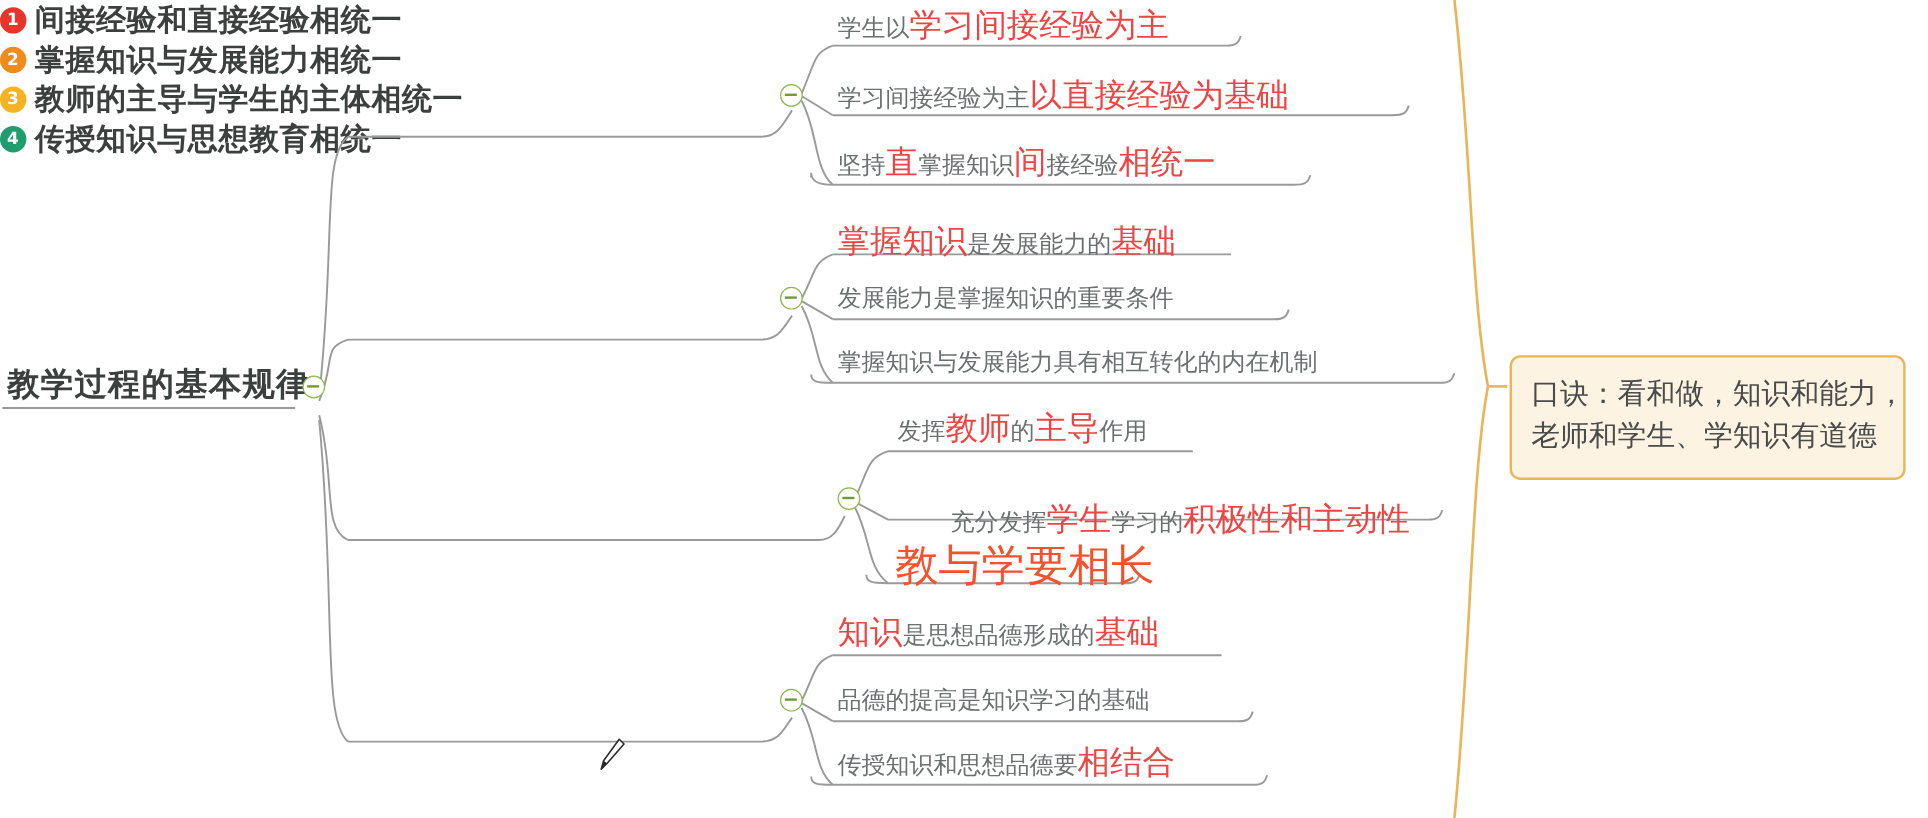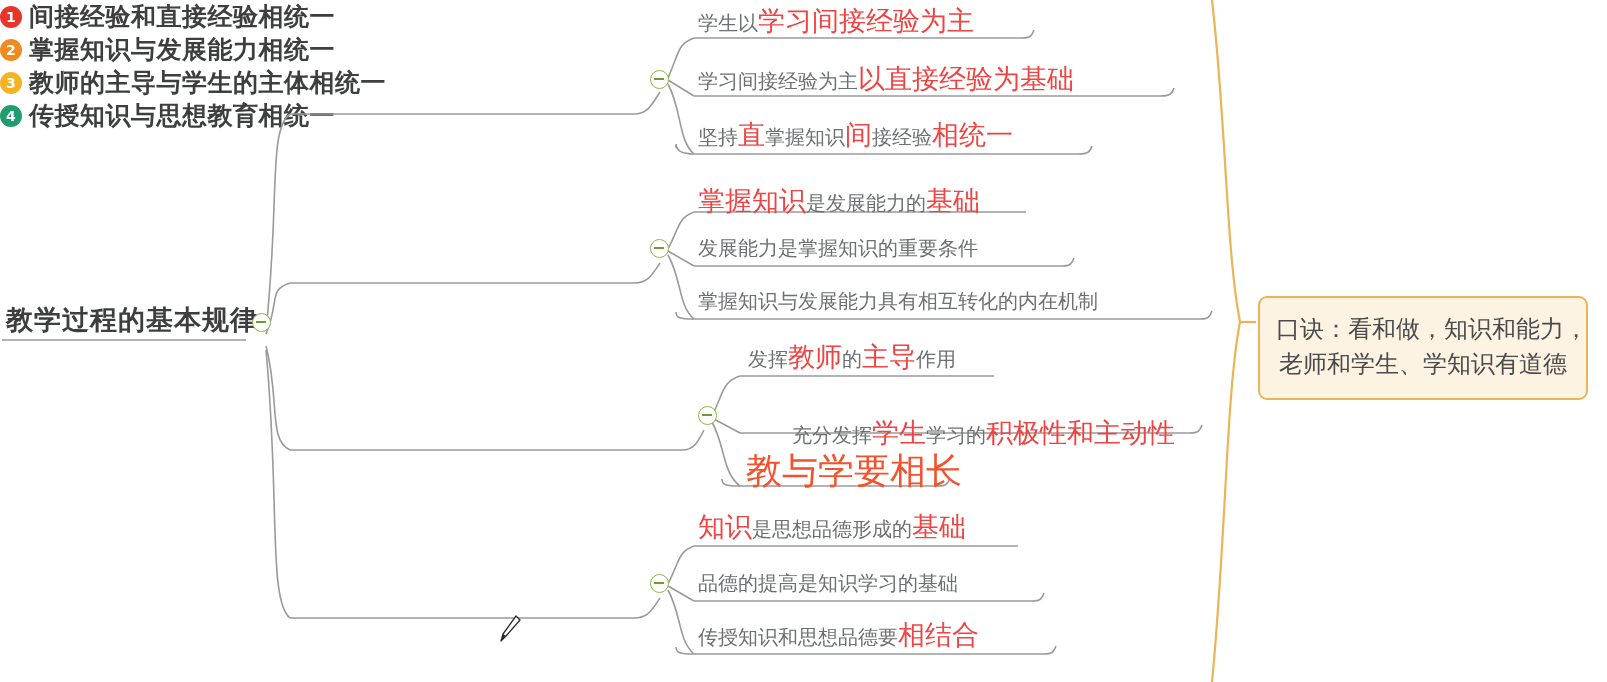--- a/index.html
+++ b/index.html
@@ -242,21 +242,21 @@
   </div>
 
   <div class="node leaf-node" style="left:698px; top:572px;">
     <span class="sm">品德的提高是知识学习的基础</span>
   </div>
 
   <div class="node leaf-node" style="left:698px; top:622px;">
     <span class="sm">传授知识和思想品德要</span><span class="em-lg">相结合</span>
   </div>
 
-  <div class="note" style="left:1258px; top:296px; width:330px;text-align:center;">
+  <div class="note" style="left:1258px; top:296px; width:330px;">
     <div>口诀：看和做，知识和能力，</div>
     <div>老师和学生、学知识有道德</div>
   </div>
 
   <svg class="cursor" style="left:498px; top:614px;" width="26" height="32" viewBox="0 0 26 32" xmlns="http://www.w3.org/2000/svg">
     <path d="M18 2 L22 6 L8 22 L3 27 L5 20 Z" fill="#ffffff" stroke="#2b2b2b" stroke-width="1.3" stroke-linejoin="round"></path>
     <path d="M5 20 L8 22 L3 27 Z" fill="#2b2b2b"></path>
   </svg>
 
 </div>

